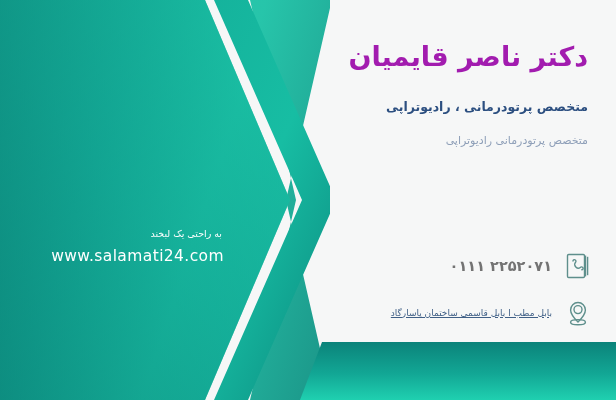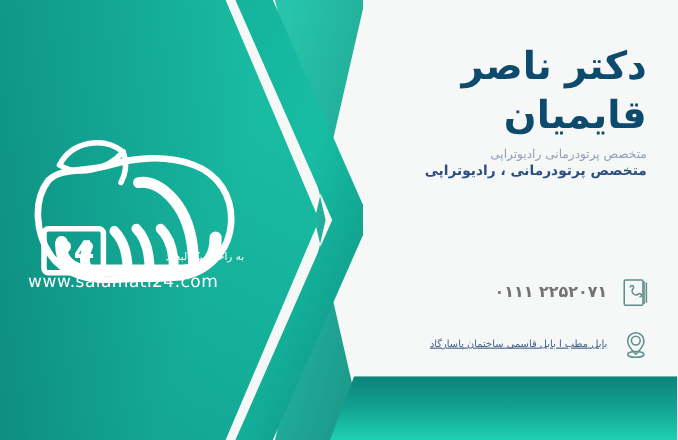--- a/index.html
+++ b/index.html
@@ -34,21 +34,21 @@
     left:8px; top:104px;
     width:224px; height:174px;
     pointer-events:none;
   }
   #logo svg { display:block; overflow:visible; }
 
   .logo-url {
     position:absolute;
     left:0; top:247px;
     width:224px;
-    text-align:center;
+    text-align:right;
     color:#ffffff;
     font-size:15.5px;
     letter-spacing:.4px;
     font-family:"DejaVu Sans", sans-serif;
   }
 
   .logo-tag {
     position:absolute;
     left:118px; top:228px;
     width:104px;
@@ -65,36 +65,35 @@
     right:0; top:0;
     width:330px; height:400px;
     direction:rtl;
     text-align:right;
   }
 
   .doc-name {
     position:absolute;
     right:28px; top:40px;
     width:280px;
-    color:#0c4a6e;
-    font-size:35px;
+    color:#a21caf;
+    font-size:27px;
     font-weight:bold;
     line-height:1.25;
     letter-spacing:-.2px;
   }
 
   .doc-spec {
     position:absolute;
     right:28px; top:98px;
     width:280px;
     color:#2c4f80;
     font-size:12.5px;
     font-weight:bold;
     line-height:1.4;
-    margin-top:48px;
   }
 
   .doc-spec2 {
     position:absolute;
     right:28px; top:133px;
     width:280px;
     color:#8e9fb8;
     font-size:11px;
     line-height:1.4;
   }
@@ -193,54 +192,20 @@
 
         <path d="M0,0 L205,0 L290,200 L205,400 L0,400 Z" fill="url(#gMain)"></path>
         <path d="M0,400 L205,400 L290,200 L205,0 L0,0 Z" fill="url(#gMain2)" opacity="0.55"></path>
 
         <polygon points="214,0 248,0 336,200 248,400 214,400 302,200" fill="url(#gStripe)"></polygon>
 
         <polygon points="205,0 214,0 302,200 214,400 205,400 293,200" fill="#f6f7f7" opacity="0.0"></polygon>
       </svg>
     </div>
 
-    <div id="logo">
-      <svg width="224" height="174" viewBox="0 0 224 174">
-        <g fill="none" stroke="#ffffff" stroke-width="6" stroke-linecap="round" stroke-linejoin="round">
-
-          <path d="M36,60
-                   C22,78 24,108 38,128
-                   C50,146 74,152 100,150
-                   C120,149 138,150 156,148
-                   C182,144 200,124 202,100
-                   C204,74 190,54 168,46
-                   C142,36 112,40 92,46
-                   C68,53 48,48 36,60 Z" stroke-width="6"></path>
-
-          <path d="M46,46 C58,24 86,20 104,34 C88,52 62,56 46,46 Z" stroke-width="5"></path>
-
-          <path d="M104,34 C108,46 106,54 102,62" stroke-width="5"></path>
-        </g>
-
-        <g fill="none" stroke="#ffffff" stroke-linecap="round" stroke-linejoin="round">
-          <path d="M188,112 C188,132 178,142 158,142 L74,142
-                   C56,142 46,132 48,116" stroke-width="11"></path>
-          <path d="M150,140 C150,124 146,112 138,104" stroke-width="9"></path>
-          <path d="M128,142 C128,124 124,112 116,104" stroke-width="9"></path>
-          <path d="M108,142 C108,126 104,114 96,106" stroke-width="9"></path>
-          <path d="M168,138 C168,112 162,92 150,78 C140,66 128,60 118,62" stroke-width="10"></path>
-          <path d="M72,120 C66,134 70,144 82,146" stroke-width="9"></path>
-        </g>
-
-        <g>
-          <rect x="32" y="104" width="54" height="40" rx="4" fill="none" stroke="#ffffff" stroke-width="5"></rect>
-          <text x="59" y="134" font-family="DejaVu Sans, sans-serif" font-size="27" font-weight="bold" fill="#ffffff" text-anchor="middle">24</text>
-        </g>
-      </svg>
-    </div>
 
     <div class="logo-tag">به راحتی یک لبخند</div>
 
     <div class="logo-url">www.salamati24.com</div>
   </div>
 
   <div id="content">
 
     <div class="doc-name">دکتر ناصر قایمیان</div>
 

